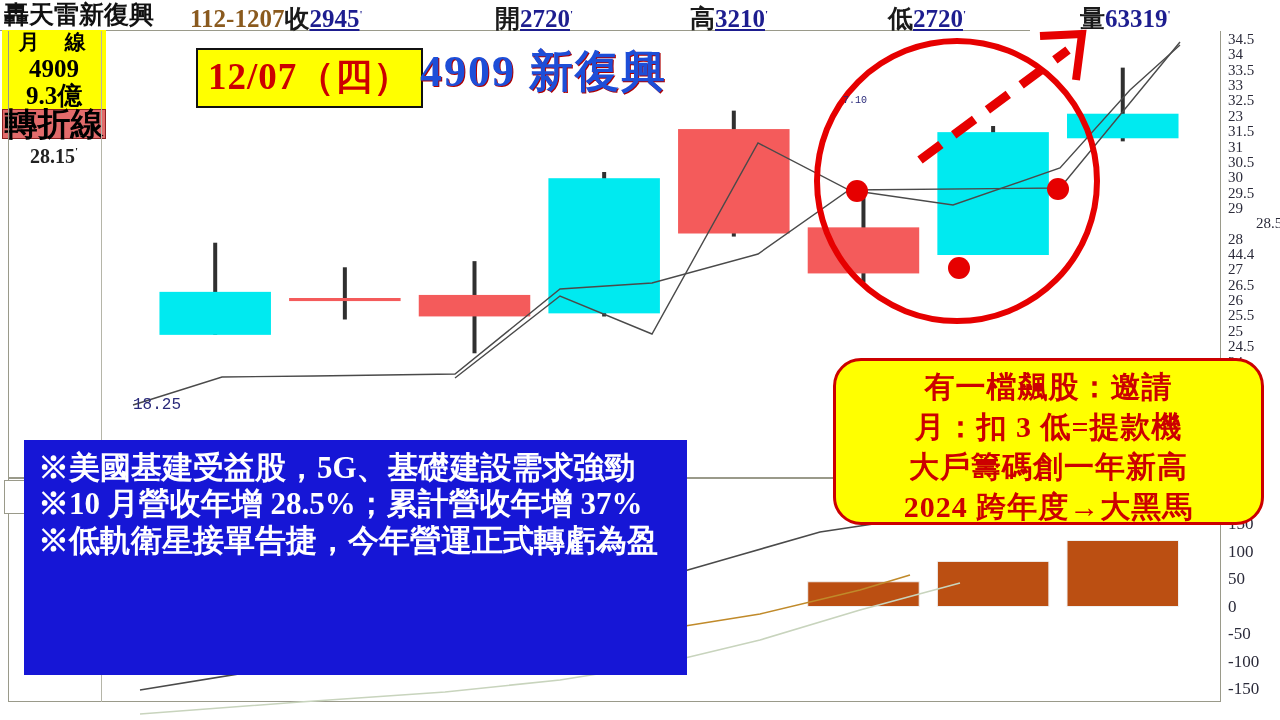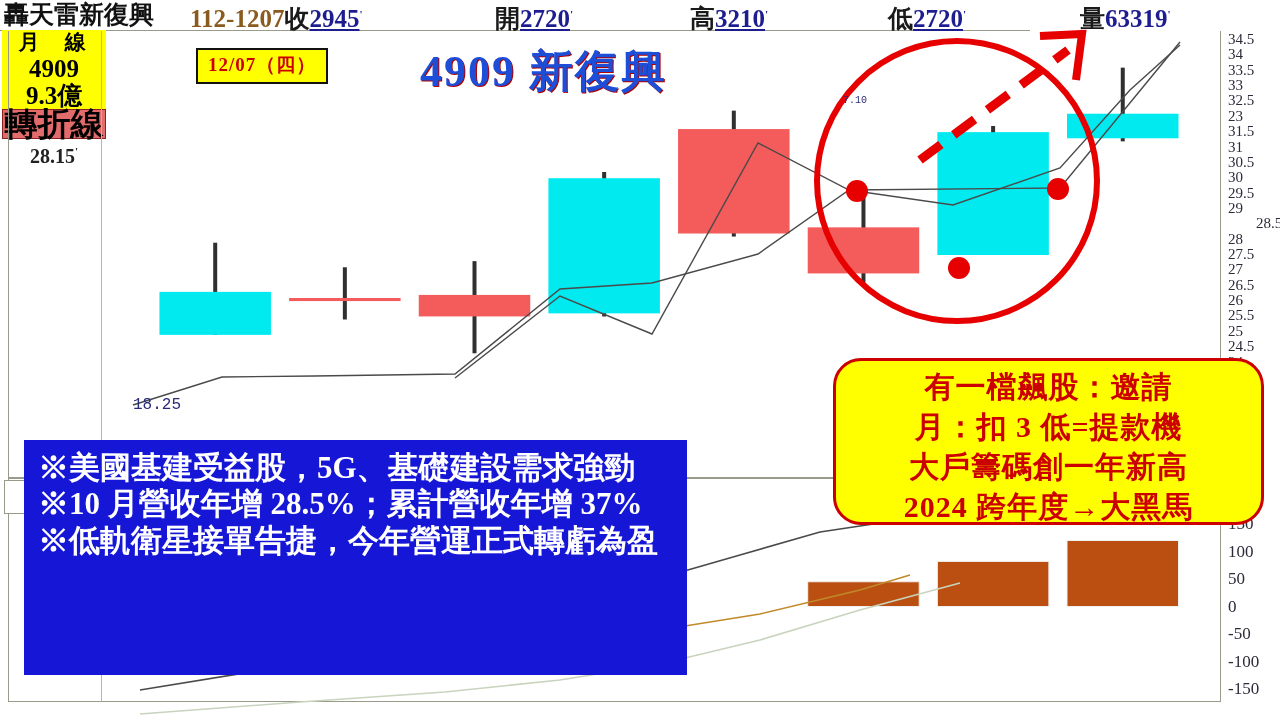--- a/index.html
+++ b/index.html
@@ -48,21 +48,21 @@
 
   
   .axlbl{position:absolute;font-size:15px;color:#2b2b3a;
          font-family:"Liberation Serif",serif;white-space:nowrap;}
   .axlbl-vol{position:absolute;font-size:17px;color:#2b2b3a;
          font-family:"Liberation Serif",serif;white-space:nowrap;}
 
   
   #datebox{position:absolute;left:196px;top:48px;
      background:#ffff00;border:2px solid #111;padding:2px 10px 4px 10px;
-     font-size:19px;font-weight:bold;color:#cc0000;
+     font-size:37px;font-weight:bold;color:#cc0000;
      font-family:"Liberation Serif",serif;letter-spacing:1px;}
   #maintitle{position:absolute;left:420px;top:42px;
      font-size:44px;font-weight:bold;color:#1d4ed8;
      font-family:"Liberation Serif",serif;
      text-shadow:1px 1px 0 #b00000;letter-spacing:2px;}
 
   
   #bluebox{position:absolute;left:24px;top:440px;width:663px;height:235px;
      background:#1616d6;color:#ffffff;box-sizing:border-box;
      padding:10px 14px 0 14px;
@@ -167,21 +167,21 @@
     <div class="axlbl" style="left: 1228px; top: 92.4286px;">32.5</div>
     <div class="axlbl" style="left: 1228px; top: 107.786px;">23</div>
     <div class="axlbl" style="left: 1228px; top: 123.143px;">31.5</div>
     <div class="axlbl" style="left: 1228px; top: 138.5px;">31</div>
     <div class="axlbl" style="left: 1228px; top: 153.857px;">30.5</div>
     <div class="axlbl" style="left: 1228px; top: 169.214px;">30</div>
     <div class="axlbl" style="left: 1228px; top: 184.571px;">29.5</div>
     <div class="axlbl" style="left: 1228px; top: 199.929px;">29</div>
     <div class="axlbl" style="left: 1256px; top: 215.286px;">28.5</div>
     <div class="axlbl" style="left: 1228px; top: 230.643px;">28</div>
-    <div class="axlbl" style="left: 1228px; top: 246px;">27.5</div>
+    <div class="axlbl" style="left: 1228px; top: 246px;">44.4</div>
     <div class="axlbl" style="left: 1228px; top: 261.357px;">27</div>
     <div class="axlbl" style="left: 1228px; top: 276.714px;">26.5</div>
     <div class="axlbl" style="left: 1228px; top: 292.071px;">26</div>
     <div class="axlbl" style="left: 1228px; top: 307.429px;">25.5</div>
     <div class="axlbl" style="left: 1228px; top: 322.786px;">25</div>
     <div class="axlbl" style="left: 1228px; top: 338.143px;">24.5</div>
     <div class="axlbl" style="left: 1228px; top: 353.5px;">24</div>
     <div class="axlbl" style="left: 1228px; top: 368.857px;">23.5</div>
     <div class="axlbl" style="left: 1228px; top: 384.214px;">23</div>
     <div class="axlbl" style="left: 1228px; top: 399.571px;">22.5</div>

